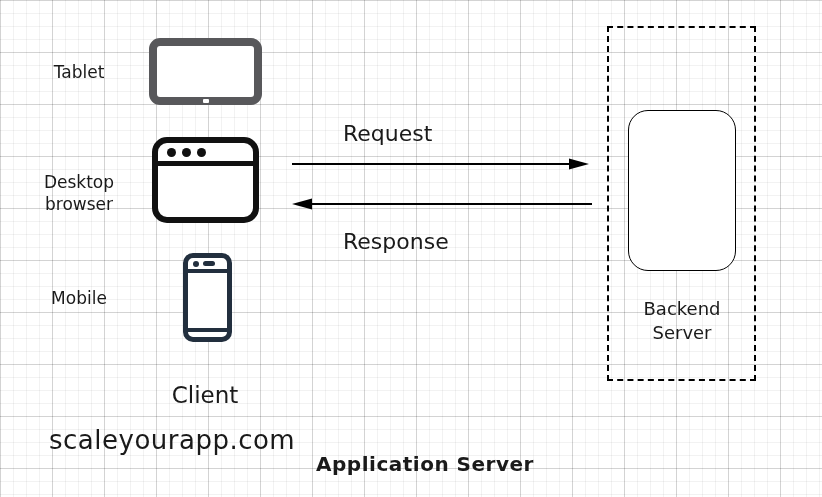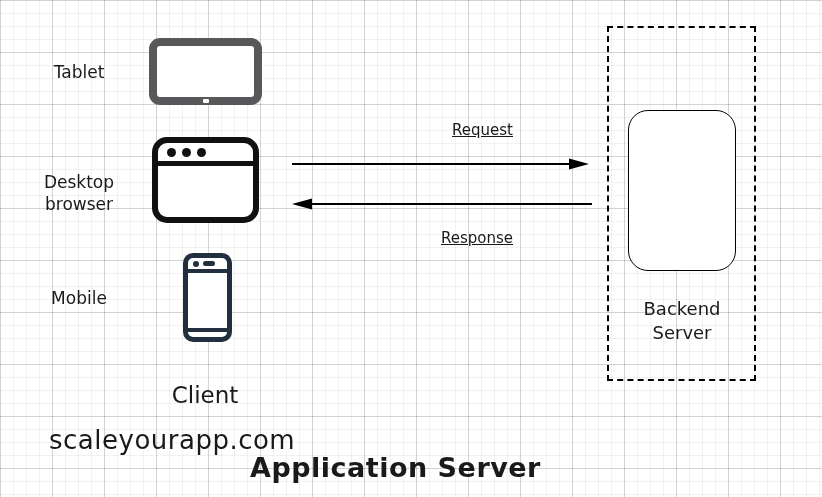--- a/index.html
+++ b/index.html
@@ -46,41 +46,41 @@
     display:flex;flex-direction:column;}
   .mobile-top{height:15px;border-bottom:4px solid var(--mobile-color);
     display:flex;align-items:center;gap:4px;padding-left:5px;}
   .mobile-cam{width:6px;height:6px;border-radius:50%;background:var(--mobile-color);}
   .mobile-speaker{width:12px;height:5px;border-radius:3px;background:var(--mobile-color);}
   .mobile-body{flex:1;}
   .mobile-bottom{height:9px;border-top:4px solid var(--mobile-color);}
 
   
   .arrows{left:288px;top:155px;}
-  .arrow-label{width:170px;font-size:15px;text-align:right;text-decoration:underline;}
+  .arrow-label{width:170px;font-size:22px;text-align:left;}
   #request-label{left:343px;top:121px;}
   #response-label{left:343px;top:229px;}
 
   
   .backend-box{left:607px;top:26px;width:149px;height:355px;
     border:2px dashed var(--line-color);background:transparent;}
   .backend-node{left:628px;top:110px;width:108px;height:161px;
     border:1.6px solid var(--line-color);border-radius:20px;background:#fff;}
   .backend-label{left:612px;top:297px;width:140px;font-size:18px;line-height:1.35;
     text-align:center;white-space:pre-line;}
 
   
   #tablet-label{left:29px;top:61px;width:100px;}
   #desktop-label{left:32px;top:171px;width:94px;}
   #mobile-label{left:29px;top:287px;width:100px;}
   #client-label{left:155px;top:381px;width:100px;font-size:23px;}
   #watermark{left:49px;top:425px;width:200px;font-size:26px;text-align:left;
     letter-spacing:0.5px;}
-  #diagram-title{left:250px;top:452px;width:350px;font-size:27px;font-weight:600;
-    letter-spacing:0.5px;}
+  #diagram-title{left:250px;top:452px;width:350px;font-size:20px;font-weight:600;
+    text-align:center;letter-spacing:0.5px;}
 </style>
 </head>
 <body>
 
 <div class="abs lbl" id="tablet-label">Tablet</div>
 <div class="abs lbl" id="desktop-label">Desktop browser</div>
 <div class="abs lbl" id="mobile-label">Mobile</div>
 <div class="abs lbl" id="client-label">Client</div>
 <div class="abs" id="watermark">scaleyourapp.com</div>
 

